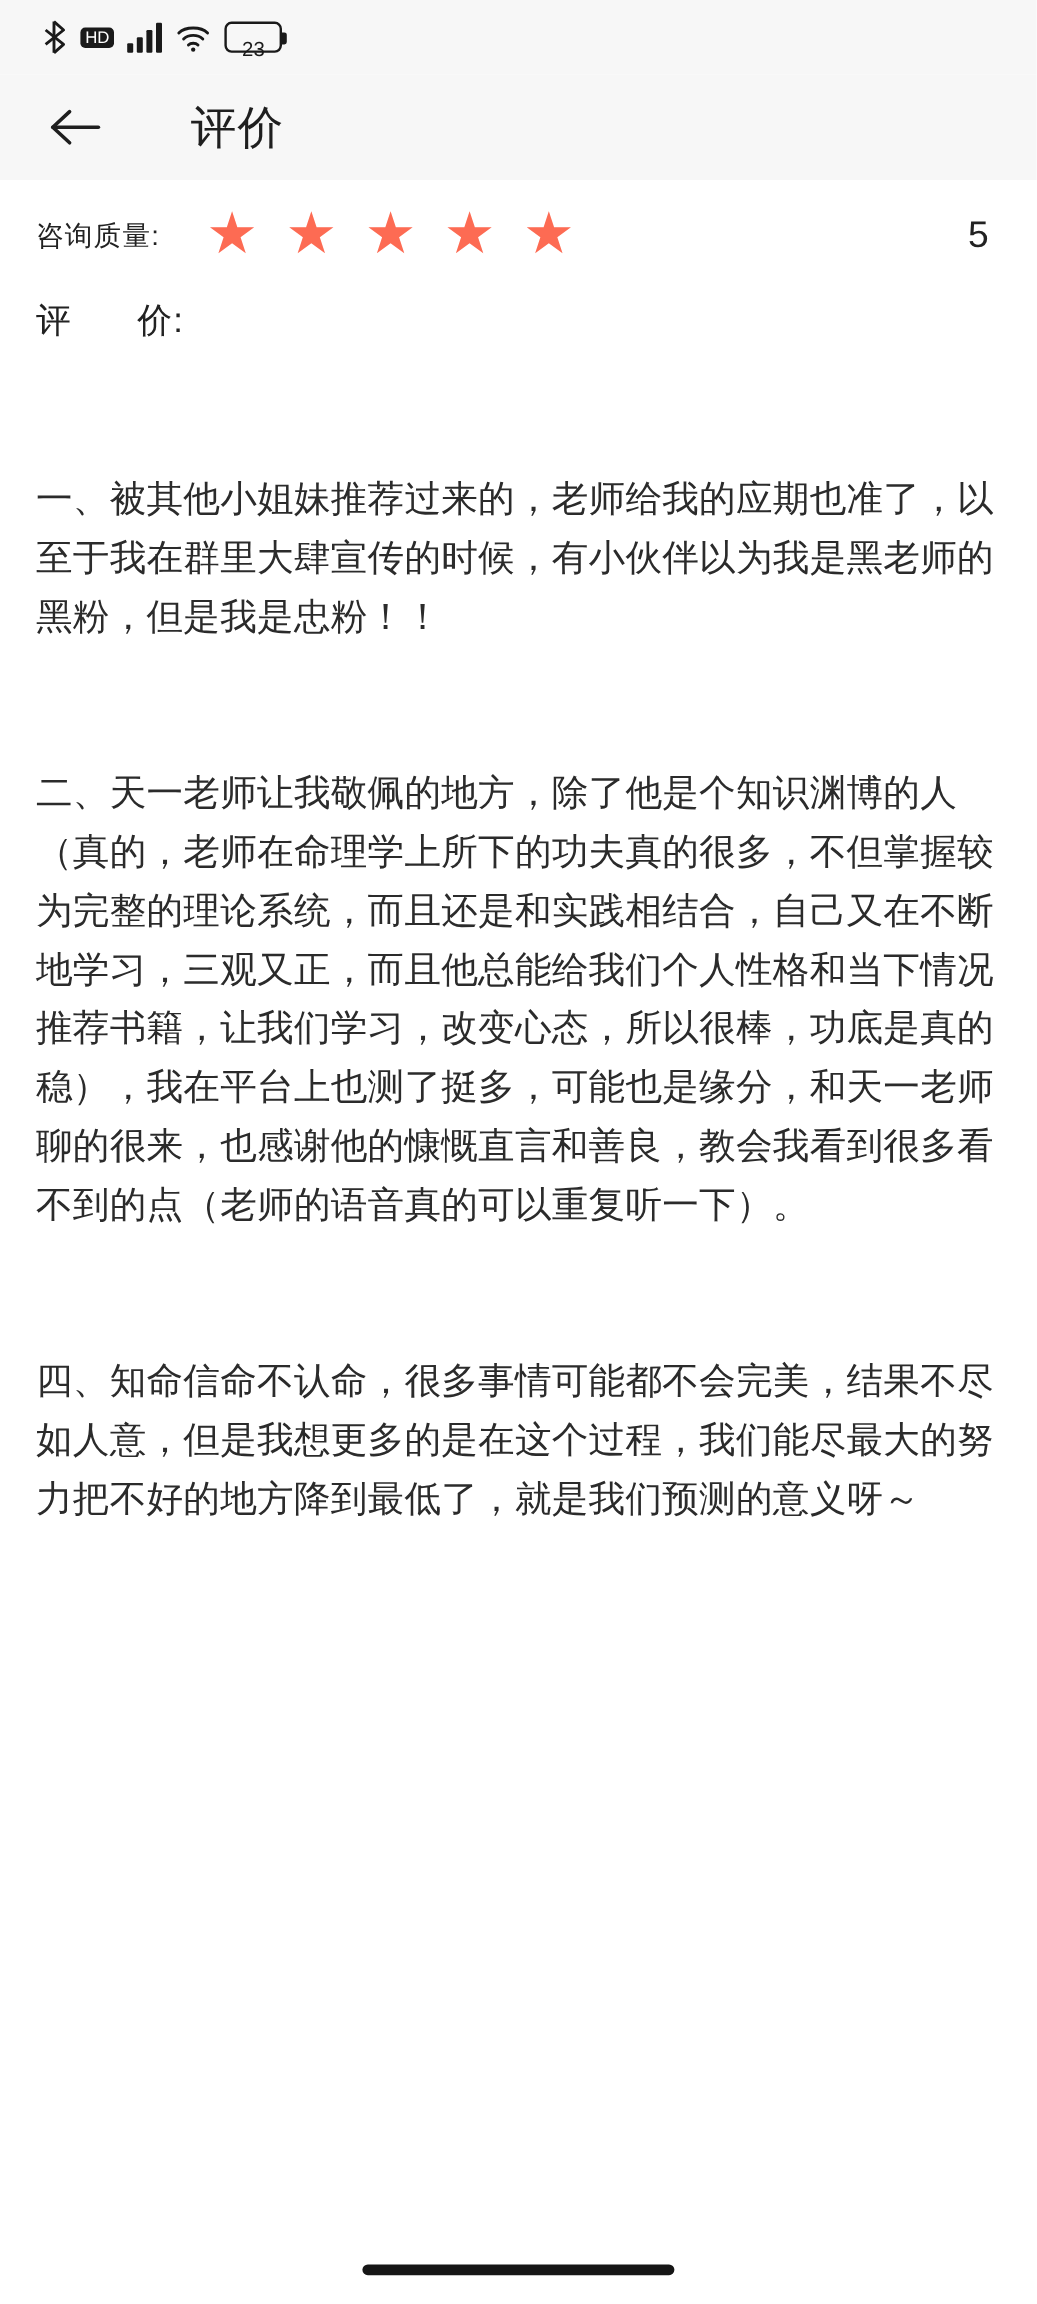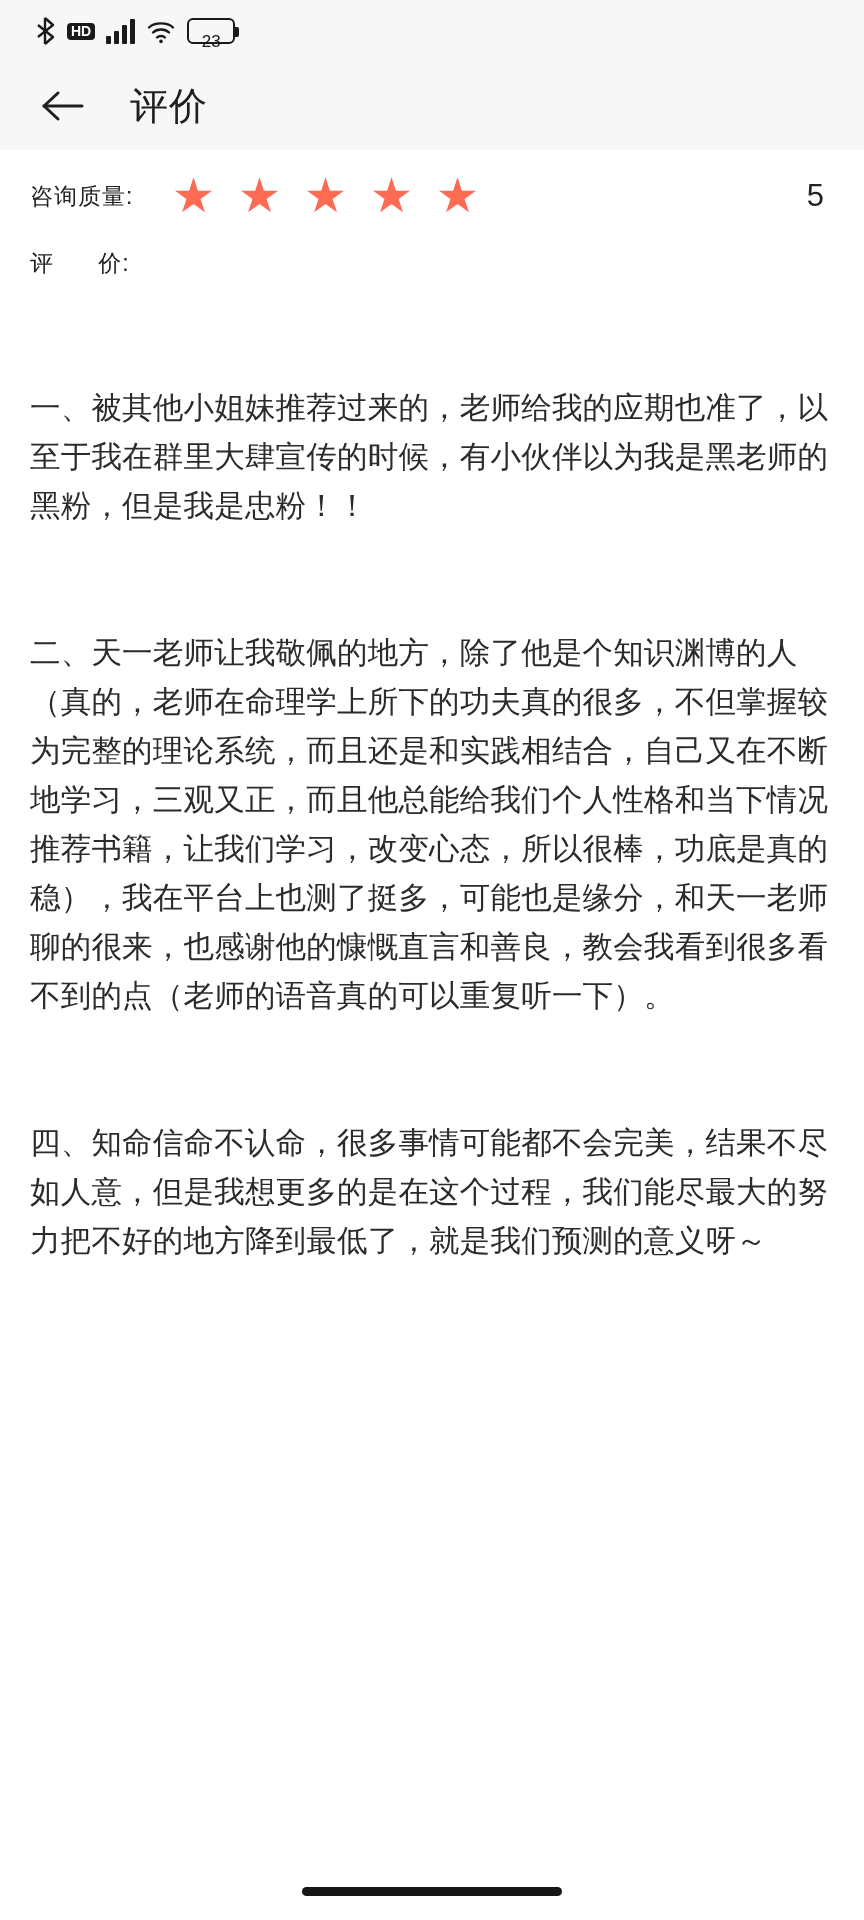--- a/index.html
+++ b/index.html
@@ -64,21 +64,21 @@
     transform: translate(-50%, -100%) rotate(-70deg);
   }
   .status-right {
     display: flex;
     align-items: center;
     gap: 11px;
   }
   .bt-icon { width: 22px; height: 30px; }
   .hd-badge {
     font-size: 14px;
-    font-weight: bold;
+    font-weight: normal;
     color: #ffffff;
     background: #1a1a1a;
     border-radius: 4px;
     padding: 1px 4px 2px 4px;
     line-height: 1;
     letter-spacing: 0;
   }
   .signal {
     display: flex;
     align-items: flex-end;
@@ -134,21 +134,21 @@
     width: 56px; height: 56px;
     display: flex;
     align-items: center;
     justify-content: center;
     cursor: pointer;
   }
   .back-btn svg { display: block; }
   .title-text {
     font-size: 38px;
     color: #1f1f1f;
-    margin-left: 40px;
+    margin-left: 69px;
     letter-spacing: 1px;
   }
 
   
   .content {
     flex: 1;
     padding: 0 30px;
     overflow: hidden;
     position: relative;
   }
@@ -179,21 +179,21 @@
     text-align: center;
   }
   .rating-value {
     margin-left: auto;
     font-size: 31px;
     color: #222222;
     padding-right: 10px;
   }
 
   .review-head {
-    font-size: 23px;
+    font-size: 29px;
     color: #222222;
     margin-top: 22px;
     letter-spacing: 1px;
     white-space: pre;
   }
 
   .review-body {
     font-size: 30.5px;
     line-height: 49px;
     color: #2b2b2b;

